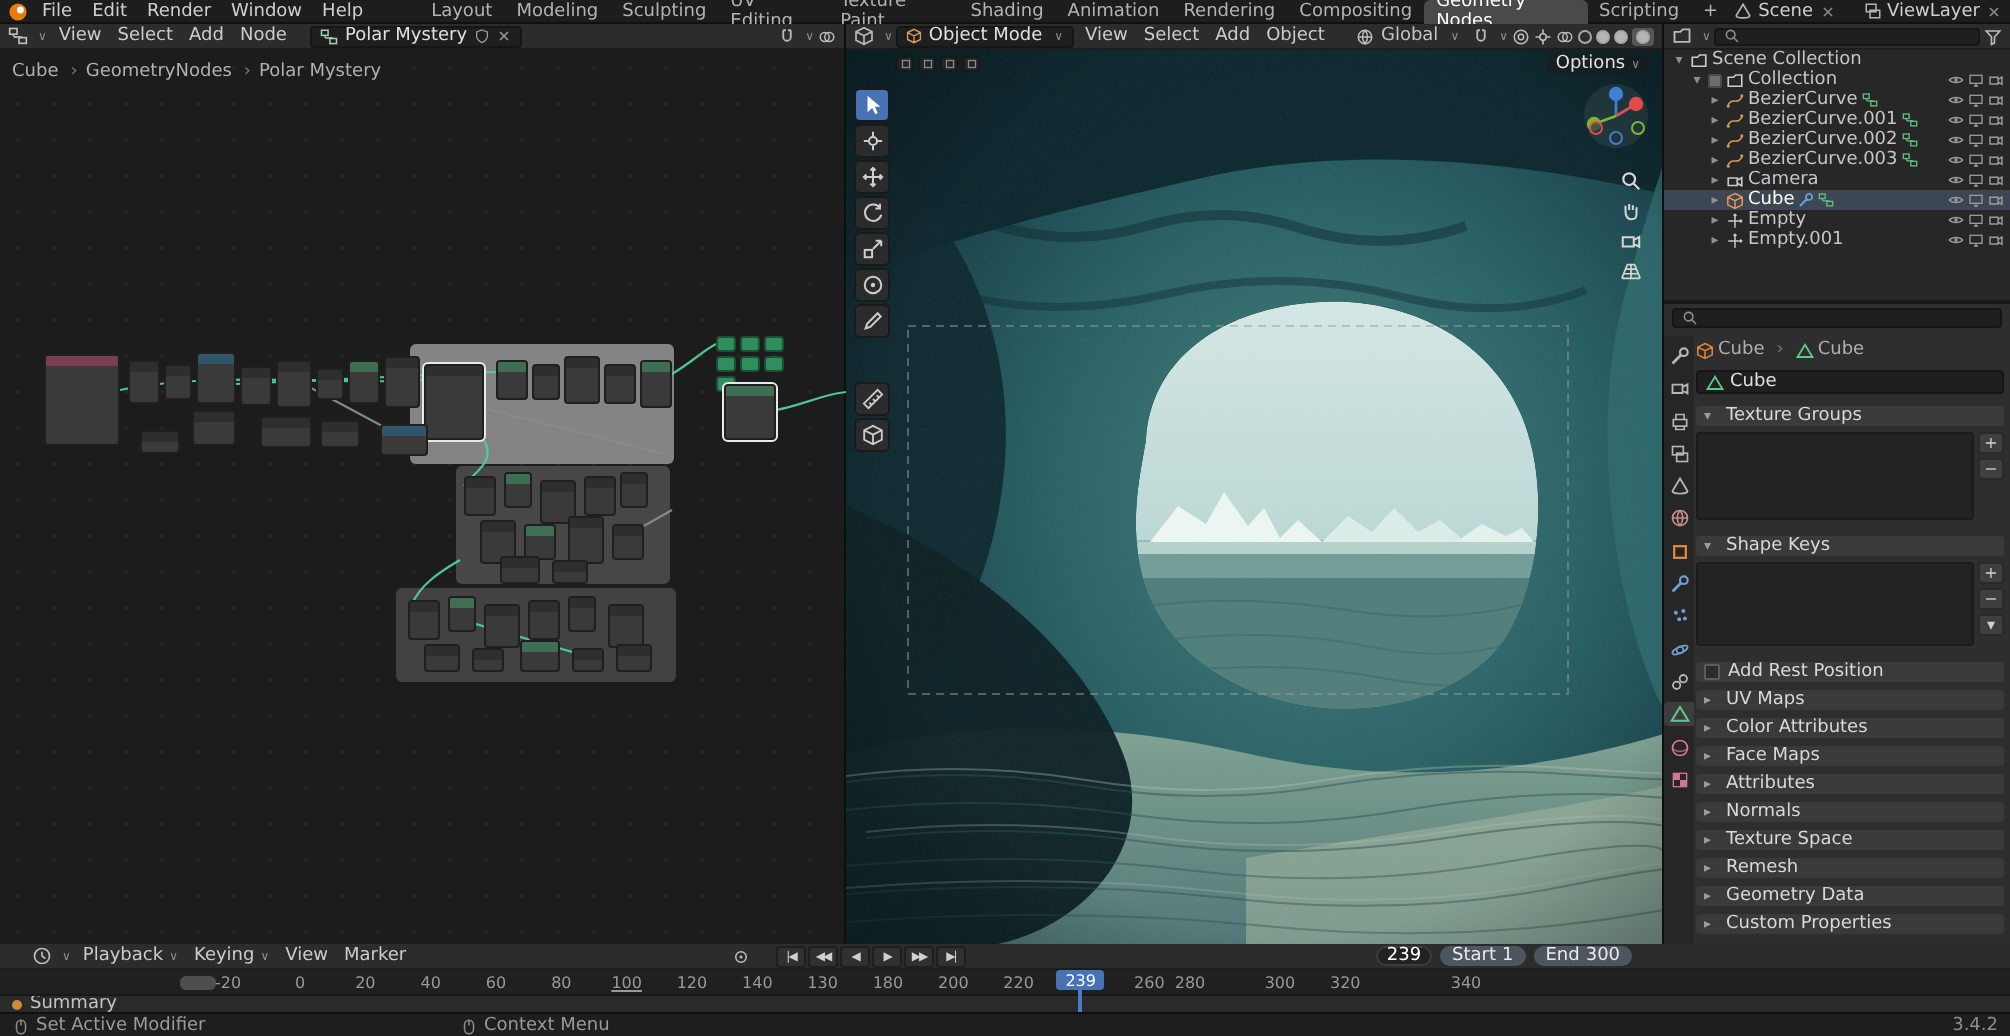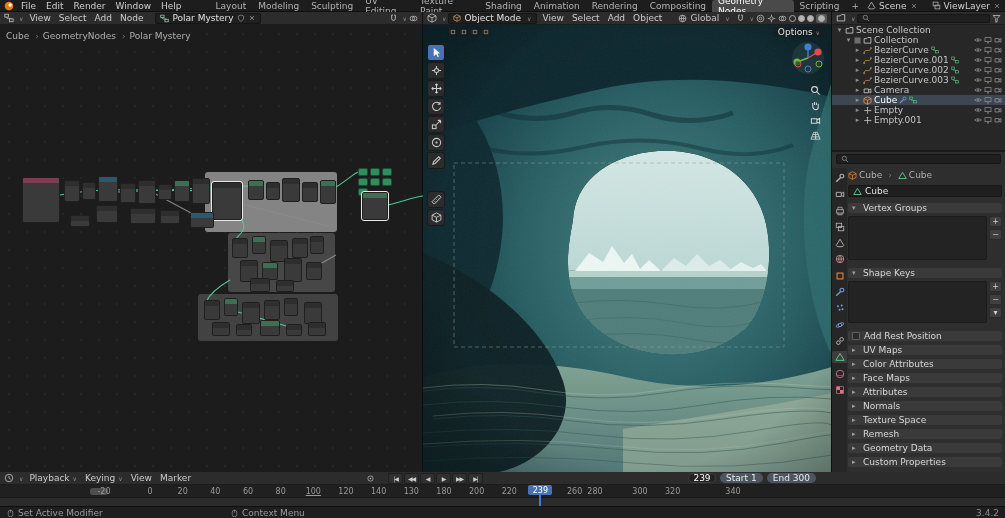--- a/index.html
+++ b/index.html
@@ -86,21 +86,21 @@
   .listbox{flex:1;height:100%;background:#232323;border:1px solid #1b1b1b;border-radius:2px}
   .secbody{height:44px}
   .secbody.tall{height:42px}
   .btncol{width:13px;display: flex;flex-direction:column;gap:2px}
   .pbtn{height:11px;background:#3f3f3f;border:1px solid #2a2a2a;border-radius:2px;color:#d0d0d0;
         display:flex;align-items:center;justify-content:center;font-size:8px}
   .cbx{width:8px;height:8px;background:#2b2b2b;border:1px solid #5c5c5c;border-radius:1px}
   
   #timeline{position:absolute;left:0;top:472px;width:1005px;height:34px;background:#2b2b2b}
   #tl-hdr{height:13px;position:relative;background:#2c2c2c;border-bottom:1px solid #1c1c1c;
-          display:flex;align-items:center;gap:2px;padding:0 4px}
+          display:flex;align-items:center;gap:2px;padding:0 16px}
   #tl-transport{position:absolute;left:388px;top:1px;display:flex;gap:1px}
   .tbtn{min-width:15px;height:11px;background:#303030;border:1px solid #1f1f1f;border-radius:2px;
         color:#cfcfcf;display:flex;align-items:center;justify-content:center;font-size:6px;letter-spacing:-1px;padding:0 2px}
   #tl-right{position:absolute;left:688px;top:1px;display:flex;gap:4px;align-items:center}
   #tl-frame{background:#222;border:1px solid #3c3c3c;border-radius:7px;height:10px;min-width:28px;
             display:flex;align-items:center;justify-content:center;color:#fff}
   #tl-ruler{position:relative;height:13px;background:#202020;border-bottom:1px solid #181818}
   .tick{position:absolute;top:2px;transform:translateX(-50%);color:#9a9a9a;font-size:8px}
   #tl-zoomhandle{position:absolute;left:90px;top:3px;width:18px;height:7px;background:#4e4e4e;border-radius:3px}
   #tl-summary{height:8px;background:#2a2a2a;display:flex;align-items:center;gap:4px;padding:0 6px}
@@ -1080,21 +1080,21 @@
         </div>
         <div id="pname" class="field">
           <svg class="ic" width="9" height="9" viewBox="0 0 12 12" style="color:#62c78a">
               <use href="#i-tri"></use>
             </svg>
           <span>Cube</span>
         </div>
         <div id="psections">
             <div class="sec">
               <div class="tri">▾</div>
-              <div>Vertex Groups</div>
+              <div>Texture Groups</div>
             </div>
             <div class="secbody">
               <div class="listbox"></div>
               <div class="btncol">
                 <div class="pbtn">+</div>
                 <div class="pbtn">−</div>
               </div>
             </div>
             <div class="sec" style="margin-top: 8px;">
               <div class="tri">▾</div>
@@ -1185,40 +1185,44 @@
           <span>1</span>
         </div>
         <div class="pillslate">
           <span>End</span>
           <span>300</span>
         </div>
       </div>
     </div>
     <div id="tl-ruler">
       <div id="tl-zoomhandle"></div>
-    <div class="tick" style="left: 104px; text-align: center;">-20</div>
+    <div class="tick" style="left: 114px; text-align: center;">-20</div>
         <div class="tick" style="left: 150px;">0</div>
         <div class="tick" style="left: 182.666px;">20</div>
         <div class="tick" style="left: 215.332px;">40</div>
         <div class="tick" style="left: 247.998px;">60</div>
         <div class="tick" style="left: 280.664px;">80</div>
         <div class="tick" style="left: 313.33px; text-decoration: underline;">100</div>
         <div class="tick" style="left: 345.996px;">120</div>
         <div class="tick" style="left: 378.662px;">140</div>
         <div class="tick" style="left: 411.328px;">130</div>
         <div class="tick" style="left: 443.994px;">180</div>
         <div class="tick" style="left: 476.66px;">200</div>
         <div class="tick" style="left: 509.326px;">220</div>
         <div class="tick" style="left: 541.992px;">240</div>
         <div class="tick" style="left: 574.658px;">260</div>
         <div class="tick" style="left: 595px;">280</div>
         <div class="tick" style="left: 639.99px;">300</div>
         <div class="tick" style="left: 672.656px;">320</div>
         <div class="tick" style="left: 733px;">340</div>
       </div>
+    <div id="tl-summary">
+      <span class="sumdot"></span>
+      <span>Summary</span>
+    </div>
     <div id="playhead" style="left: 528.359px;">
       <div class="phline"></div>
       <div class="phbadge" id="phbadge">239</div>
     </div>
   </div>
 
   <div id="statusbar">
     <span id="sb-version">3.4.2</span>
   <div class="hint" style="left: 6px;">
         <svg viewBox="0 0 12 12" class="ic" style="width: 9px; height: 9px; color: rgb(141, 141, 141);">

